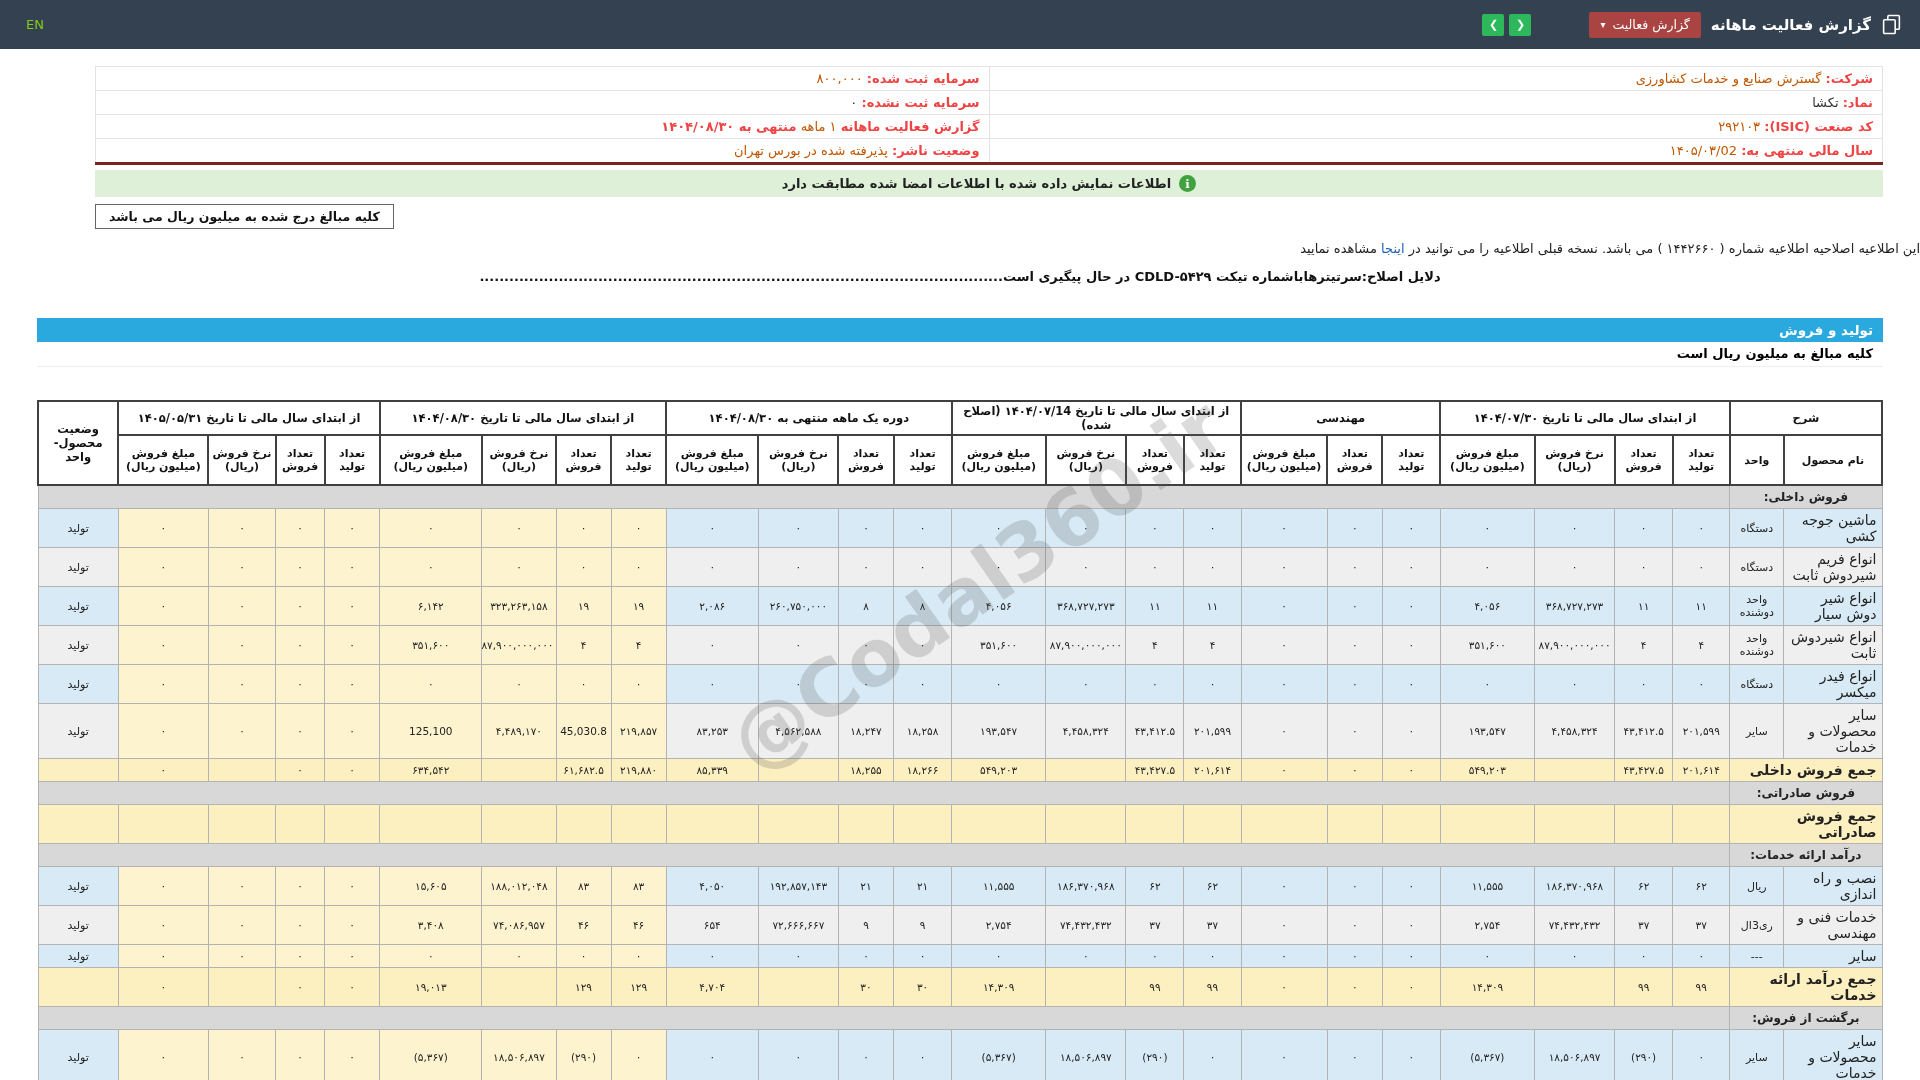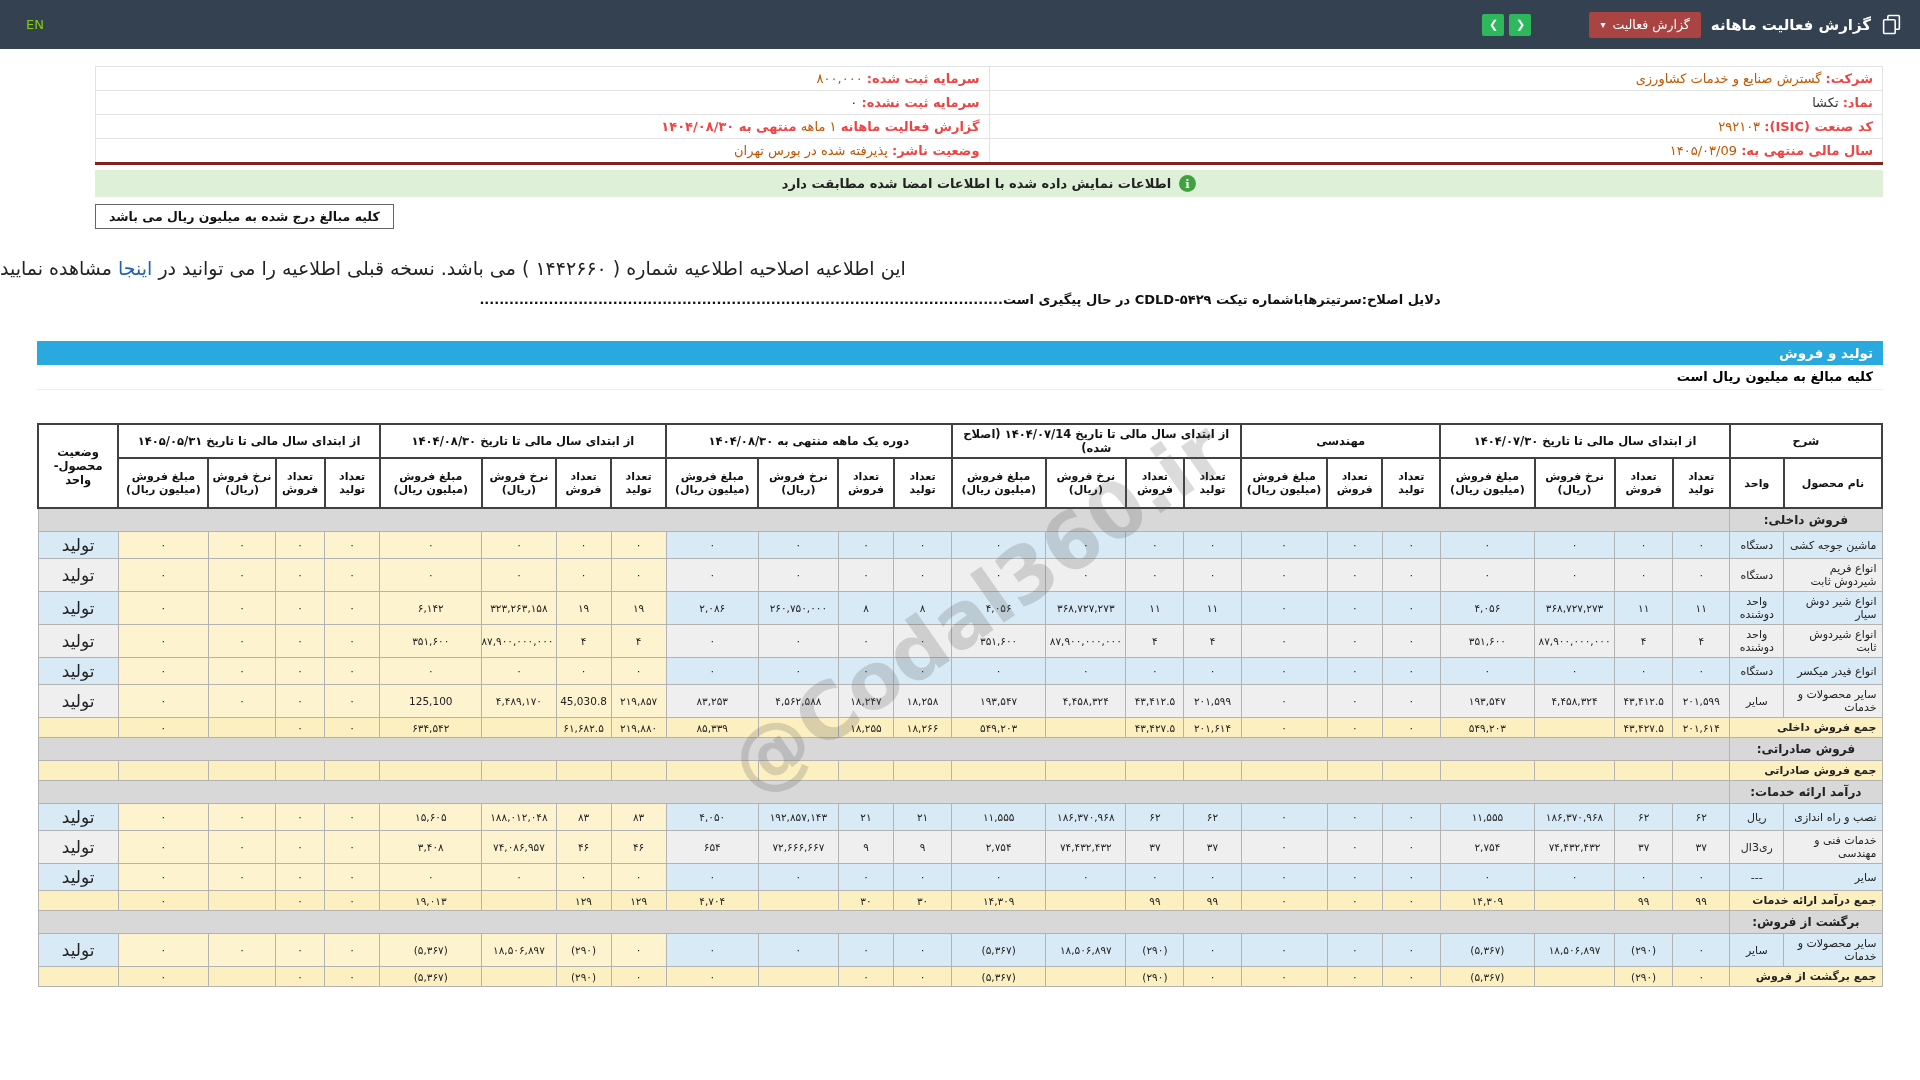--- a/index.html
+++ b/index.html
@@ -30,43 +30,43 @@
   .accent{color:#c05600;}
 
   
   .green-bar{margin:5px 37px 0 95px;background:#dff0d8;height:27px;display:flex;
     align-items:center;justify-content:center;gap:8px;font-size:13px;font-weight:600;color:#222;}
 
   
   .note-box-wrap{margin:7px 37px 0 95px;text-align:left;}
   .note-box{display:inline-block;border:1px solid #666;background:#fff;padding:4px 13px;
     font-weight:bold;font-size:12.5px;color:#111;}
-  .line1{text-align:left;font-size:19px;color:#222;margin:28px 0 0;}
+  .line1{text-align:right;font-size:13px;color:#222;margin:12px 0 0;}
   .line1 .link{color:#1f62b0;text-decoration:none;}
   .line2{text-align:center;font-size:13px;font-weight:bold;color:#111;margin:13px 0 0;}
   .ticket{direction:ltr;unicode-bidi:isolate;}
 
   
   .section-bar{margin:34px 37px 0;background:#29a9dd;color:#fff;font-weight:bold;
     font-size:13.5px;height:24px;line-height:24px;padding-right:10px;}
   .amounts-note{margin:0 37px;font-weight:bold;font-size:13px;height:24px;line-height:24px;
     padding-right:10px;background:#fff;border-bottom:1px solid #eee;}
 
   
   .main-table-wrap{margin:33px 37px 0;position:relative;}
   table.main{border-collapse:collapse;table-layout:fixed;width:1846px;}
   .main thead th{background:#fff;border:2px solid #404040;font-weight:bold;color:#111;
     padding:2px;vertical-align:middle;text-align:center;}
   .main thead tr:first-child th{height:24px;font-size:11.5px;}
   .main thead tr:last-child th{height:44px;font-size:11px;}
   .main tbody td{border:1px solid #b3b3b3;font-size:10.5px;text-align:center;
     padding:3px 2px;color:#222;vertical-align:middle;}
-  .main td.name{text-align:right;font-size:11px;padding:3px 5px;}
+  .main td.name{text-align:right;font-size:14px;padding:3px 5px;}
   .main td.unit{font-size:11px;}
-  .main td.status{font-size:17px;margin-top:7px;}
+  .main td.status{font-size:11px;margin-top:7px;}
   .row-a td{background:#d7eaf5;}
   .row-b td{background:#efefef;}
   .row-a td.hl,.row-b td.hl{background:#fdf3cf;}
   .total td{background:#fcefc0;}
   .total td.name{font-weight:bold;}
   .sec td{background:#d8d8d8;}
   .sec .sec-label{font-weight:bold;text-align:center;font-size:12px;padding:4px 5px;}
   .neg{color:#c00000;}
 
   .watermark{position:absolute;top:140px;left:650px;transform:rotate(-35deg);
@@ -114,21 +114,21 @@
     </tr>
     <tr data-interactable="false">
       <td><span class="lbl" data-interactable="false">کد صنعت (ISIC):</span>
           <span class="val accent" data-interactable="false">۲۹۲۱۰۳</span></td>
       <td><span class="lbl" data-interactable="false">گزارش فعالیت ماهانه</span>
           <span class="val accent" data-interactable="false">۱ ماهه</span>
           <span class="lbl" data-interactable="false">منتهی به ۱۴۰۴/۰۸/۳۰</span></td>
     </tr>
     <tr data-interactable="false">
       <td><span class="lbl" data-interactable="false">سال مالی منتهی به:</span>
-          <span class="val accent" data-interactable="false">۱۴۰۵/۰۳/09</span></td>
+          <span class="val accent" data-interactable="false">۱۴۰۵/۰۳/02</span></td>
       <td><span class="lbl" data-interactable="false">وضعیت ناشر:</span>
           <span class="val accent" data-interactable="false">پذیرفته شده در بورس تهران</span></td>
     </tr>
   </tbody>
     </table>
 </div>
 
 <div class="green-bar" data-interactable="false">
   <span data-interactable="false" style="display:flex;">
     <svg width="17" height="17" viewBox="0 0 16 16">

